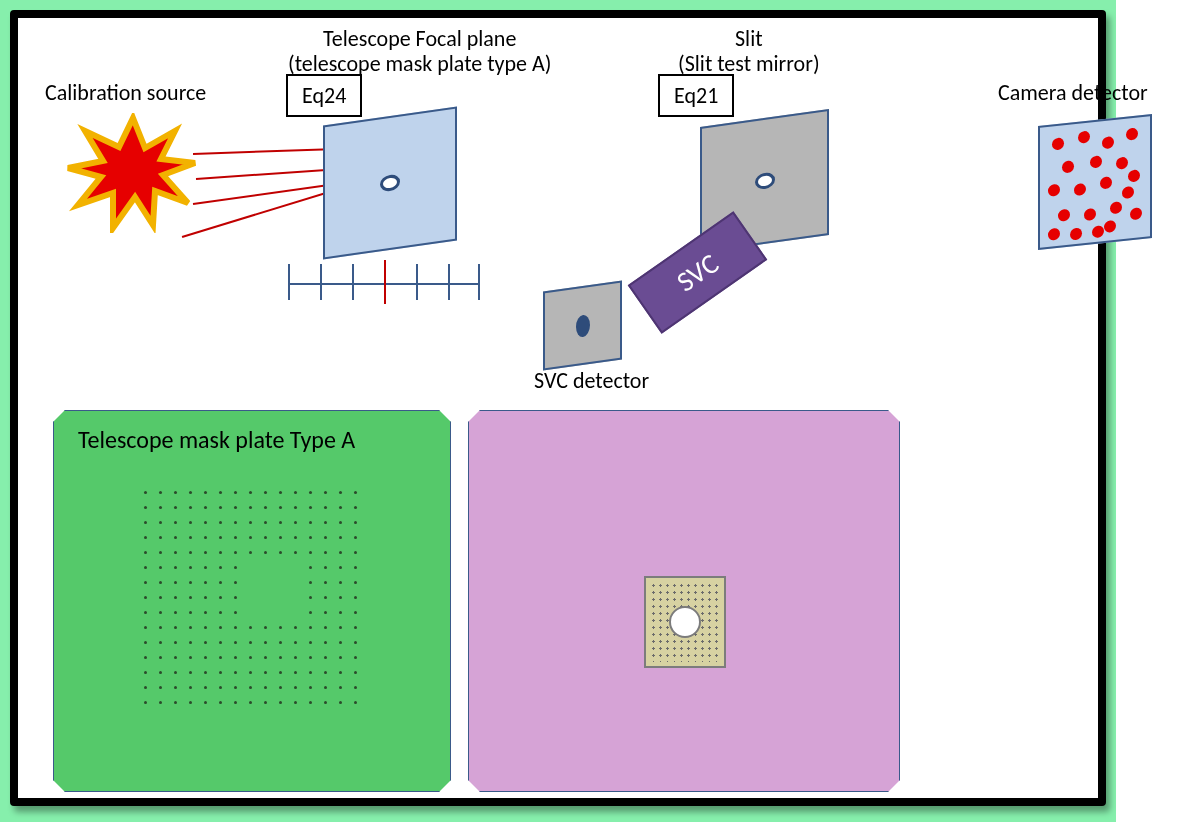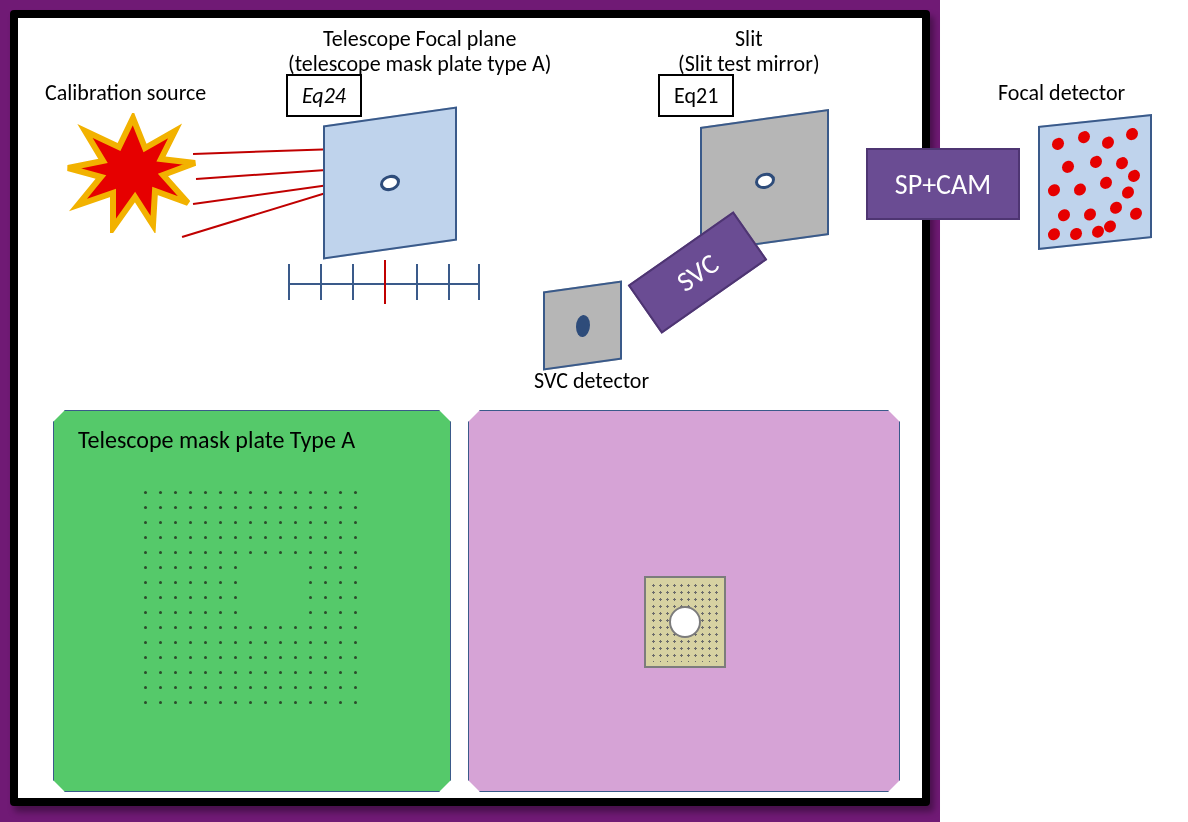--- a/index.html
+++ b/index.html
@@ -1,18 +1,18 @@
 <!DOCTYPE html>
 <html><head>
 <meta charset="utf-8">
 <style>
   html,body{margin:0;padding:0;background:#fff;font-family:Calibri,Arial,sans-serif;}
   .outer{
-    width:940px;height:822px;box-sizing:border-box;position:relative;
-    background:#701a75;
+    width:1116px;height:822px;box-sizing:border-box;position:relative;
+    background:#86efac;
   }
   .frame{
     position:absolute;inset:10px 10px 16px 10px;
     border:8px solid #000;border-radius:4px;
     background:#fff;
     box-shadow:4px 6px 6px rgba(0,0,0,0.35);
   }
   .canvas{
     position:absolute;inset:0;
   }
@@ -117,23 +117,23 @@
 
 <div class="outer">
   <div class="frame">
     <div class="canvas">
 
       <div class="label" style="top:8px;left:270px;">Telescope Focal plane
 (telescope mask plate type A)</div>
       <div class="label" style="top:62px;left:27px;">Calibration source</div>
       <div class="label" style="top:8px;left:660px;">Slit
 (Slit test mirror)</div>
-      <div class="label" style="top:62px;left:980px;">Focal detector</div>
-
-      <div class="eqbox" style="top:56px;left:268px;font-style:italic;">Eq24</div>
+      <div class="label" style="top:62px;left:980px;">Camera detector</div>
+
+      <div class="eqbox" style="top:56px;left:268px;">Eq24</div>
       <div class="eqbox" style="top:56px;left:640px;">Eq21</div>
 
       <div class="burst" style="top:95px;left:45px;">
         <svg width="140" height="120" viewBox="0 0 140 120">
           <polygon fill="#e60000" stroke="#f2b200" stroke-width="6" stroke-linejoin="miter" points="70,5 82,35 112,18 98,46 132,50 100,62 125,90 92,78 90,112 72,84 50,115 50,80 15,92 38,64 5,55 40,48 22,18 56,34"></polygon>
         </svg>
       </div>
 
       <div>
         <div class="redline" style="top:135px;left:175px;width:160px;transform:rotate(-2deg);"></div>
@@ -148,21 +148,20 @@
 
       <div class="plane blue" style="top:98px;left:305px;width:130px;height:130px;">
         <div class="hole"></div>
       </div>
 
 
       <div class="plane grey" style="top:100px;left:682px;width:125px;height:122px;">
         <div class="hole"></div>
       </div>
 
-      <div class="purple-block" style="top:130px;left:848px;width:150px;height:68px;font-size:28px;">SP+CAM</div>
 
       <div class="camdet" style="top:102px;left:1020px;width:110px;height:120px;">
         <svg width="110" height="120" style="position:absolute;inset:0;" viewBox="0 0 110 120">
           <g fill="#e60000">
             <circle cx="18" cy="18" r="6"></circle>
               <circle cx="44" cy="14" r="6"></circle>
             <circle cx="68" cy="22" r="6"></circle>
               <circle cx="92" cy="16" r="6"></circle>
             <circle cx="28" cy="42" r="6"></circle>
               <circle cx="56" cy="40" r="6"></circle>

